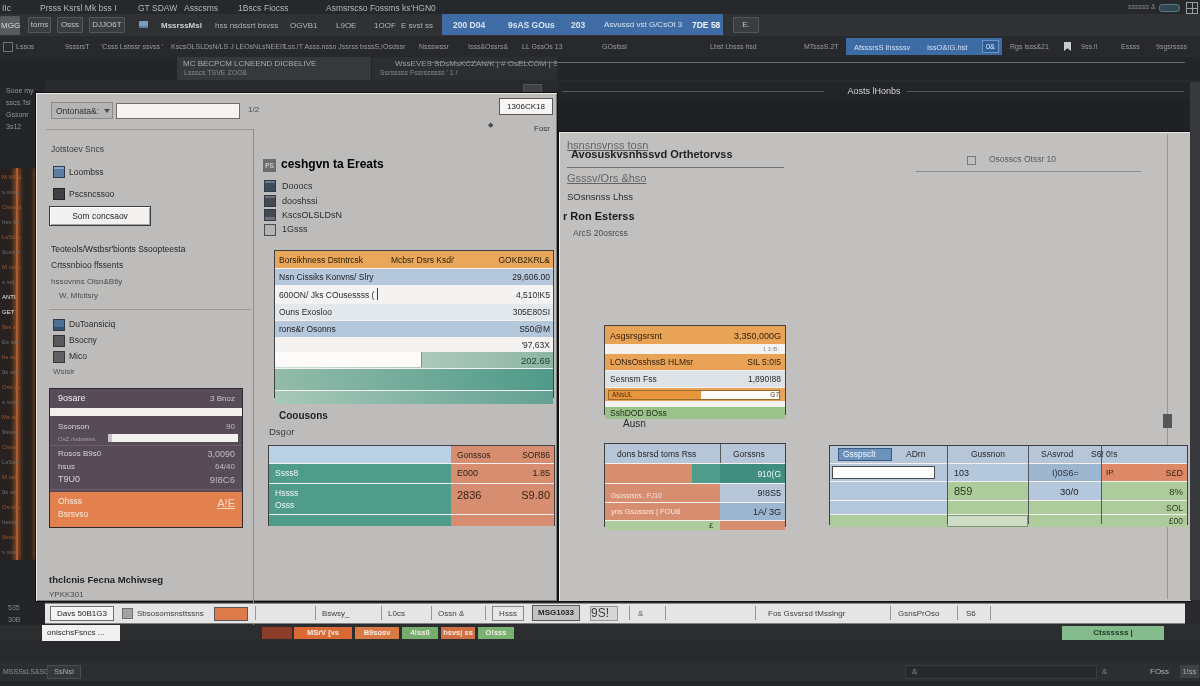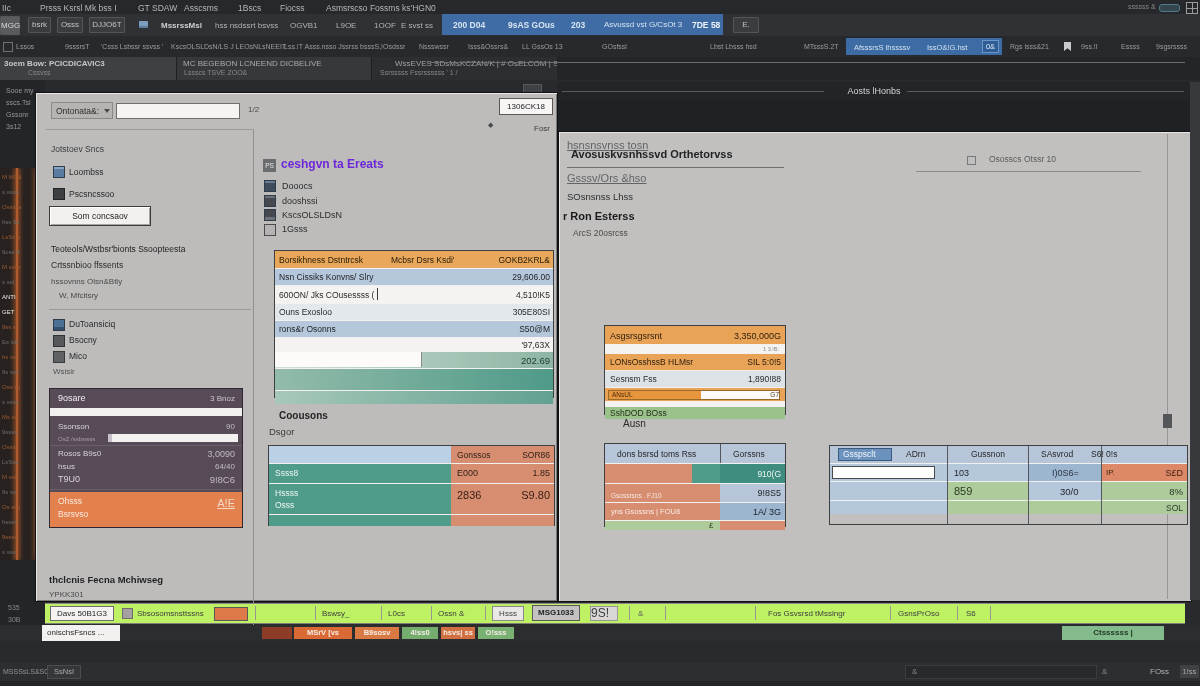--- a/index.html
+++ b/index.html
@@ -65,52 +65,52 @@
   .bg-salmon2{background:#dd8866;}
   .bg-green{background:#aecb9c;}
   .bg-green2{background:#9cc28b;}
   .grad1{background:linear-gradient(to right,#93bbaa,#4f9a89);}
   .grad2{background:linear-gradient(to right,#a7c8b8,#62a192);}
   
   .summary{position:absolute;left:13px;top:295px;width:192px;height:138px;background:#564b57;border:1px solid #2e2930;}
   .sum-lab{position:absolute;left:8px;font-size:8px;color:#d9d1d9;white-space:nowrap;}
   .sum-val{position:absolute;right:7px;font-size:8px;color:#c2b9c2;white-space:nowrap;}
   
-  .statusrow{left:45px;top:603px;width:1140px;height:19px;background:#bef264;border-top:1px solid #8a8987;border-bottom:1px solid #7e7d7b;}
+  .statusrow{left:45px;top:603px;width:1140px;height:19px;background:#e5e5e5;border-top:1px solid #8a8987;border-bottom:1px solid #7e7d7b;}
   .st-lab{position:absolute;top:5px;font-size:8px;color:#3d3d3f;white-space:nowrap;}
   .st-sep{position:absolute;top:2px;width:1px;height:14px;background:#979694;}
   .chipbar{left:0;top:625px;width:1200px;height:16px;background:#2b2d2f;}
   .cb-chip{position:absolute;top:2px;height:12px;line-height:12px;font-size:7.5px;text-align:center;color:#f7ede6;font-weight:bold;}
   .inputbar{left:0;top:641px;width:1200px;height:19px;background:#3b3d3f;border-bottom:3px solid #17181a;}
   .taskbar{left:0;top:663px;width:1200px;height:18px;background:#2c2e30;}
   .taskbottom{left:0;top:681px;width:1200px;height:5px;background:#222427;}
 </style>
 </head>
 <body>
 
 <div id="screen">
 
   <div class="abs menubar">
     <span class="menu-item" style="left:2px">IIc</span>
     <span class="menu-item" style="left:40px">Prsss Ksrsl Mk bss I</span>
     <span class="menu-item" style="left:138px">GT SDAW</span>
     <span class="menu-item" style="left:184px">Asscsms</span>
     <span class="menu-item" style="left:238px">1Bscs</span>
-    <span class="menu-item" style="left:280px">Fiocss</span>
+    <span class="menu-item" style="left:264px">Fiocss</span>
     <span class="menu-item" style="left:326px">Asmsrscso Fossms ks'HGN0</span>
     <span class="menu-item" style="left:1128px;font-size:7px;color:#88898b">ssssss &amp;</span>
     <span class="abs" style="left:1159px;top:4px;width:19px;height:6px;background:#33454d;border-radius:3px;border:1px solid #4e7c88"></span>
     <span class="abs" style="left:1186px;top:2px;width:10px;height:10px;border:1px solid #9a9c9e;background:
       linear-gradient(#9a9c9e,#9a9c9e) 50% 0/1px 100% no-repeat,
       linear-gradient(#9a9c9e,#9a9c9e) 0 50%/100% 1px no-repeat"></span>
   </div>
 
   <div class="abs toolbar1">
     <span class="chip" style="left:0;top:2px;width:18px;height:17px;line-height:17px;background:#595b5e;color:#d8dadc">MGG</span>
-    <span class="chip" style="left:28px;width:21px">bsrk</span>
+    <span class="chip" style="left:28px;width:21px">toms</span>
     <span class="chip" style="left:57px;width:24px">Osss</span>
     <span class="chip" style="left:89px;width:34px">DJJO6T</span>
     <span class="abs" style="left:139px;top:7px;width:9px;height:7px;background:#7d9cc0;border-radius:1px;box-shadow:-0px -2px 0 0px #5f7d9f inset"></span>
     <span class="tb1-label bold" style="left:161px;color:#cfd1d3">MssrssMsl</span>
     <span class="tb1-label" style="left:215px">hss nsdssrt bsvss</span>
     <span class="tb1-label" style="left:290px">OGVB1</span>
     <span class="tb1-label" style="left:336px">L9OE</span>
     <span class="tb1-label" style="left:374px">1OOF</span>
     <span class="tb1-label" style="left:401px">E svst ss</span>
     <div class="blue-zone">
@@ -142,26 +142,22 @@
       <span class="abs txt" style="left:136px;top:2px;width:15px;height:11px;line-height:11px;text-align:center;font-size:7.5px;color:#e4eefa;background:#2f5d95;border:1px solid #6c94c4">0&amp;</span>
     </div>
     <span class="tb2-label" style="left:1010px">Rgs lsss&amp;21</span>
     <span class="abs" style="left:1064px;top:6px;width:7px;height:9px;background:#c9cbcd;clip-path:polygon(0 0,100% 0,100% 100%,50% 70%,0 100%)"></span>
     <span class="tb2-label" style="left:1081px">9ss.!I</span>
     <span class="tb2-label" style="left:1121px">Essss</span>
     <span class="tb2-label" style="left:1156px">9sgsrssss</span>
   </div>
 
   <div class="abs tabrow">
-    <div class="tab" style="left:0;width:176px;background:#3e4043;border-right:1px solid #1e2022">
-      <span class="tab-title bold" style="left:4px">3oem Bow: PCICDICAVIC3</span>
-      <span class="tab-sub" style="left:28px">Cssvss</span>
-    </div>
     <div class="tab" style="left:177px;width:194px;background:#36383b;border-right:1px solid #1e2022">
-      <span class="tab-title" style="left:6px;color:#a9abad">MC BEGEBON LCNEEND DICBELIVE</span>
+      <span class="tab-title" style="left:6px;color:#a9abad">MC BECPCM LCNEEND DICBELIVE</span>
       <span class="tab-sub" style="left:7px">Lssscs    TSVE ZOO&amp;</span>
     </div>
     <div class="tab" style="left:372px;width:185px;background:#2c2e31;overflow:hidden">
       <span class="tab-title" style="left:23px;color:#9fa1a3">WssEVES SDsMsKCZAN/K  |  # OsELCOM |  SGsN M (vCso) BEGEBON</span>
       <span class="tab-sub" style="left:8px">Ssrsssss Fssrssssss ' 1 /</span>
     </div>
     <div class="hline" style="left:430px;top:5px;width:755px;background:#6b6d6f"></div>
   </div>
 
   <div class="abs sidebar">
@@ -318,20 +314,27 @@
         <span class="cl bg-green" style="left:271px;top:0;width:86px;height:18px"></span>
         <span class="cl t95" style="right:4px;top:4px;color:#2c3a22">8%</span>
       </div>
       <div class="row" style="height:13px">
         <span class="cl bg-blue" style="left:0;top:0;width:117px;height:13px"></span>
         <span class="cl bg-green" style="left:117px;top:0;width:81px;height:13px"></span>
         <span class="cl bg-green" style="left:198px;top:0;width:73px;height:13px"></span>
         <span class="cl bg-green" style="left:271px;top:0;width:86px;height:13px"></span>
         <span class="cl t85" style="right:4px;top:2px;color:#2c3a22">SOL</span>
       </div>
+      <div class="row" style="height:12px">
+        <span class="cl bg-green" style="left:0;top:0;width:117px;height:12px"></span>
+        <span class="cl" style="left:117px;top:0;width:81px;height:12px;background:#cfdcc6;border:1px solid #7a9a6e;box-sizing:border-box"></span>
+        <span class="cl bg-green" style="left:198px;top:0;width:73px;height:12px"></span>
+        <span class="cl bg-green" style="left:271px;top:0;width:86px;height:12px"></span>
+        <span class="cl t85" style="right:4px;top:1px;color:#2c3a22">£00</span>
+      </div>
       <span class="cl" style="left:117px;top:0;width:1px;height:78px;background:#55575a"></span>
       <span class="cl" style="left:198px;top:0;width:1px;height:78px;background:#55575a"></span>
       <span class="cl" style="left:271px;top:0;width:1px;height:78px;background:#55575a"></span>
     </div>
   </div>
 
   <div class="abs win lw">
 
     <span class="abs" style="left:15px;top:9px;width:62px;height:17px;background:#b5b4b2;border:1px solid #8a8987;box-sizing:border-box">
       <span class="abs txt t85" style="left:4px;top:3px;color:#2e2e30">Ontonata&amp;:</span>
@@ -388,21 +391,21 @@
         <span class="abs txt t85" style="left:8px;top:4px;color:#fbeade">Ohsss</span>
         <span class="abs txt t85" style="left:8px;top:17px;color:#fbeade">Bsrsvso</span>
         <span class="abs txt t75" style="right:7px;top:5px;color:#f6d9c6">A!E</span>
       </div>
     </div>
 
     <span class="abs txt bold" style="left:13px;top:481px;font-size:9.5px;color:#232325">thclcnis Fecna Mchiwseg</span>
     <span class="abs txt t8" style="left:13px;top:497px;color:#4a4a4c">YPKK301</span>
 
     <span class="abs" style="left:227px;top:66px;width:13px;height:13px;background:#6a6c70;color:#e8e8e6;font-size:6.5px;text-align:center;line-height:13px">PS</span>
-    <span class="abs txt t12 bold" style="left:245px;top:64px;color:#6d28d9">ceshgvn ta Ereats</span>
+    <span class="abs txt t12 bold" style="left:245px;top:64px;color:#000000">ceshgvn ta Ereats</span>
     <span class="navicon" style="left:228px;top:87px;background:#3f4c5c;box-shadow:inset 0 2px 0 #697c8e"></span>
     <span class="abs txt t9" style="left:246px;top:88px;color:#2c2c2e">Dooocs</span>
     <span class="navicon" style="left:228px;top:102px;background:#45484e;box-shadow:inset 0 2px 0 #6e7278"></span>
     <span class="abs txt t9" style="left:246px;top:103px;color:#2c2c2e">dooshssi</span>
     <span class="navicon" style="left:228px;top:116px;background:#45484e;box-shadow:inset 0 -3px 0 #6e7278"></span>
     <span class="abs txt t9" style="left:246px;top:117px;color:#2c2c2e">KscsOLSLDsN</span>
     <span class="navicon" style="left:228px;top:131px;background:#b5b4b2;border-color:#4a4a4c"></span>
     <span class="abs txt t9" style="left:246px;top:131px;color:#2c2c2e">1Gsss</span>
 
     <div class="tbl" style="left:238px;top:157px;width:278px;height:146px">

